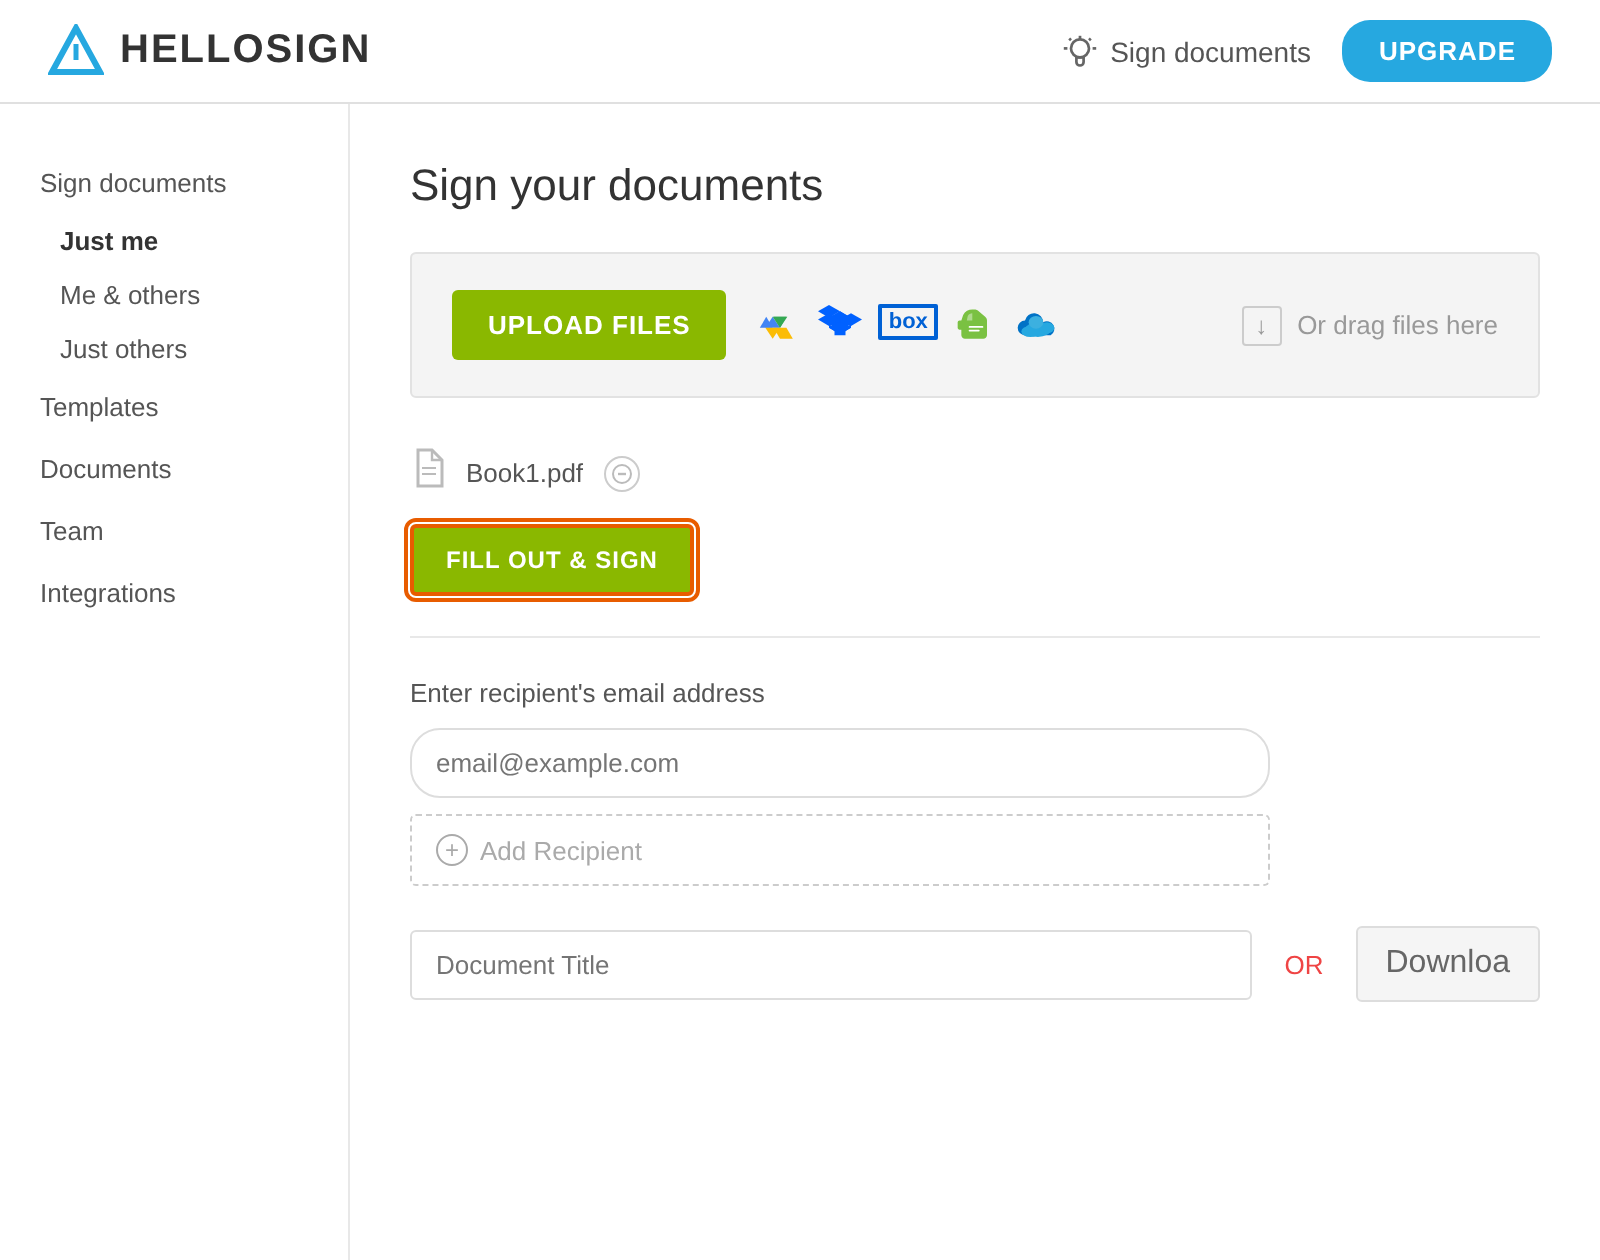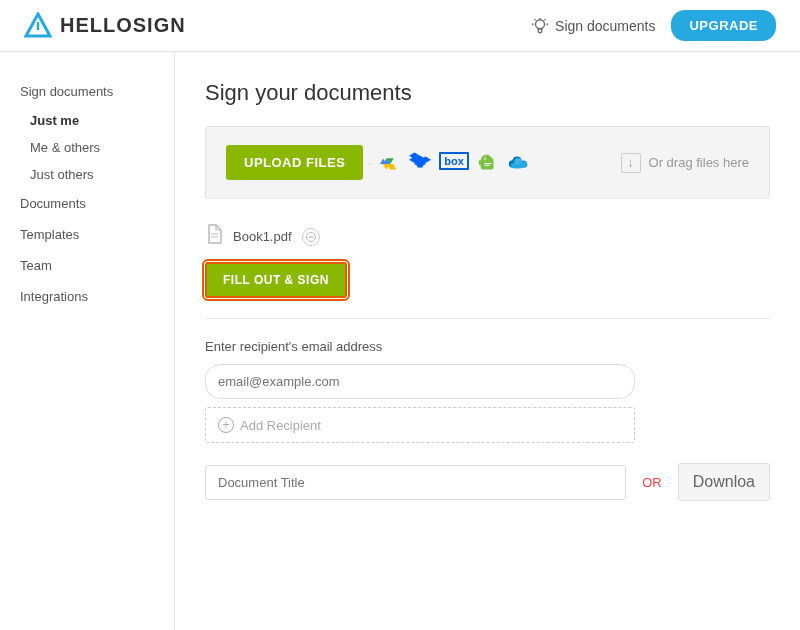--- a/index.html
+++ b/index.html
@@ -322,22 +322,22 @@
 
 <div class="layout">
 
   <div class="sidebar">
     <div class="sidebar-section">Sign documents</div>
     <div class="sidebar-subitems">
       <div class="sidebar-subitem active">Just me</div>
       <div class="sidebar-subitem">Me &amp; others</div>
       <div class="sidebar-subitem">Just others</div>
     </div>
+    <div class="sidebar-section">Templates</div>
     <div class="sidebar-section">Documents</div>
-    <div class="sidebar-section">Templates</div>
     <div class="sidebar-section">Team</div>
     <div class="sidebar-section">Integrations</div>
   </div>
 
   <div class="main">
     <h1 class="page-title">Sign your documents</h1>
 
     <div class="upload-area">
       <button class="upload-btn">UPLOAD FILES</button>
 

